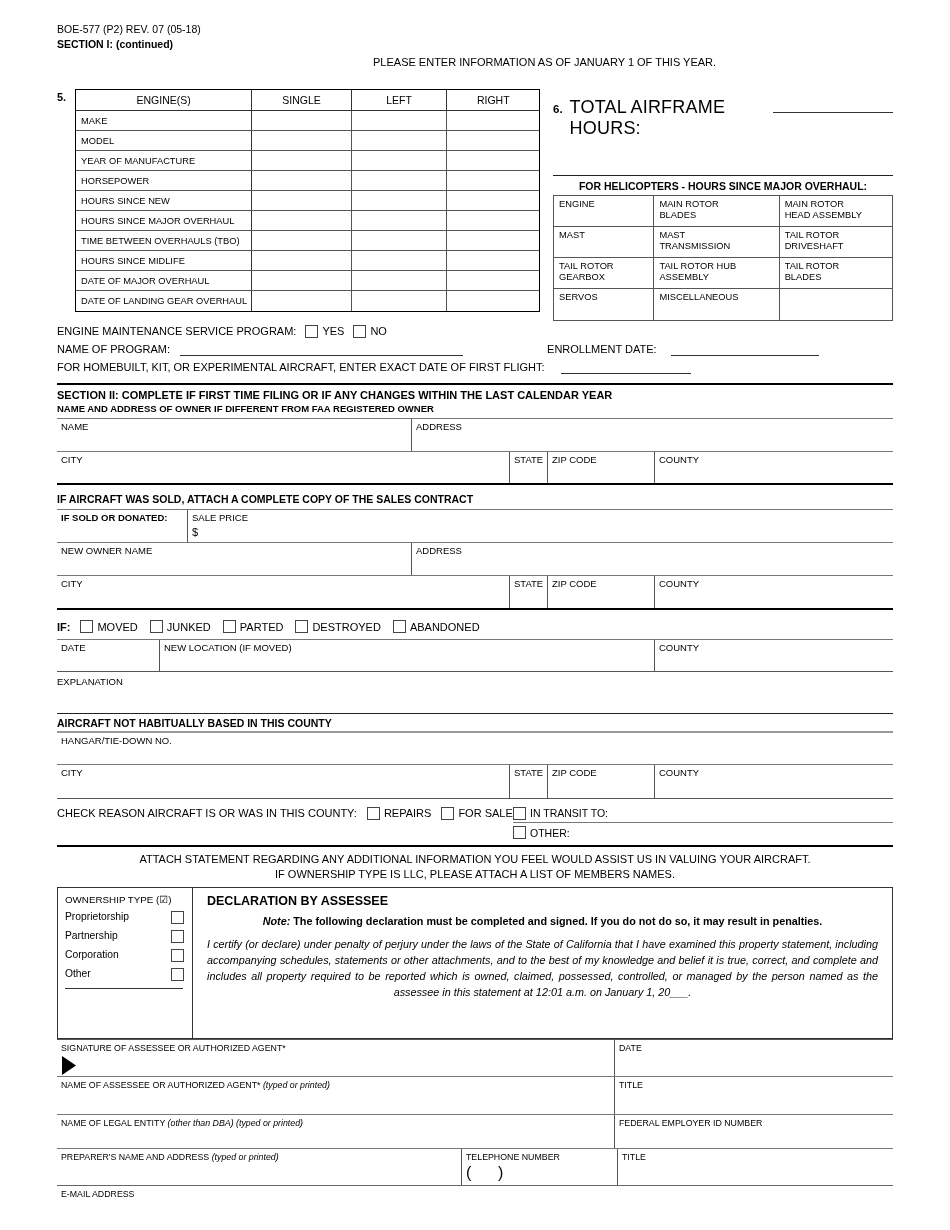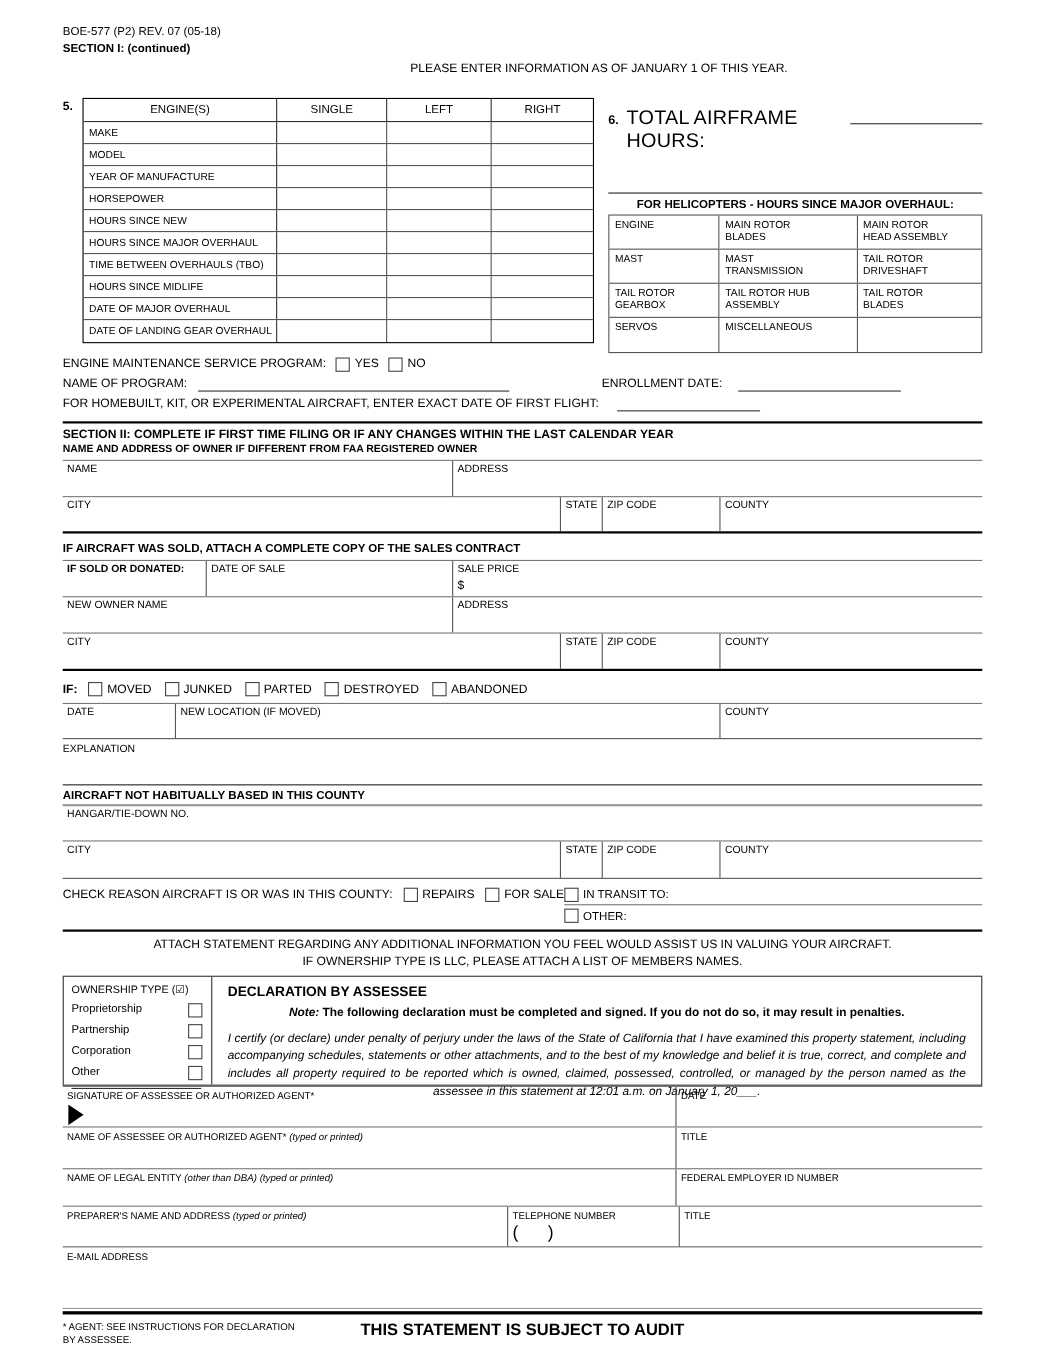--- a/index.html
+++ b/index.html
@@ -85,21 +85,21 @@
   .reason-left{display:flex;align-items:flex-start;width:456px;font-size:11px;padding-top:3px}
   .reason-left .cb{margin:0 4px 0 10px}
   .reason-right{width:380px}
   .r-line{display:flex;align-items:center;height:19px;font-size:10.5px}
   .r-line .cb{margin-right:4px}
   .r-line.first{border-bottom:1.4px solid #777}
 
   .attach{text-align:center;font-size:11px;margin-top:5px;line-height:1.35}
 
   
-  .decl{display:flex;border:1.2px solid #333;margin-top:5px;height:100px}
+  .decl{display:flex;border:1.2px solid #333;margin-top:5px;height:152px}
   .own{width:135px;border-right:1px solid #333;padding:6px 8px 0 7px}
   .own-title{font-size:9.8px;margin-bottom:6px}
   .own-opt{display:flex;justify-content:space-between;align-items:flex-start;height:19px;font-size:10.3px}
   .own-rule{border-top:1px solid #333;width:118px;margin-top:1px}
   .decl-right{flex:1;padding:4px 14px 0 14px}
   .decl-title{font-weight:bold;font-size:12.5px;text-align:left;margin-top:2px}
   .decl-note{font-weight:bold;font-size:10.8px;text-align:center;margin-top:7px}
   .decl-note .nlab{font-style:italic}
   .decl-body{font-style:italic;font-size:10.8px;line-height:1.5;text-align:justify;text-align-last:center;margin-top:9px}
 
@@ -279,21 +279,20 @@
         <div class="g-cell wSt">STATE</div>
         <div class="g-cell wZip">ZIP CODE</div>
         <div class="g-cell wCnty">COUNTY</div>
       </div>
     </div>
 
     <div class="sold-title">IF AIRCRAFT WAS SOLD, ATTACH A COMPLETE COPY OF THE SALES CONTRACT</div>
     <div class="grp">
       <div class="g-row h33">
         <div class="g-cell wSold bold-cell">IF SOLD OR DONATED:</div>
-        <div class="g-cell wDos">DATE OF SALE</div>
         <div class="g-cell wA2">
           <div>SALE PRICE</div>
           <div class="dollar">$</div>
         </div>
       </div>
       <div class="g-row h33">
         <div class="g-cell wA1">NEW OWNER NAME</div>
         <div class="g-cell wA2">ADDRESS</div>
       </div>
       <div class="g-row h35 bb-heavy">

